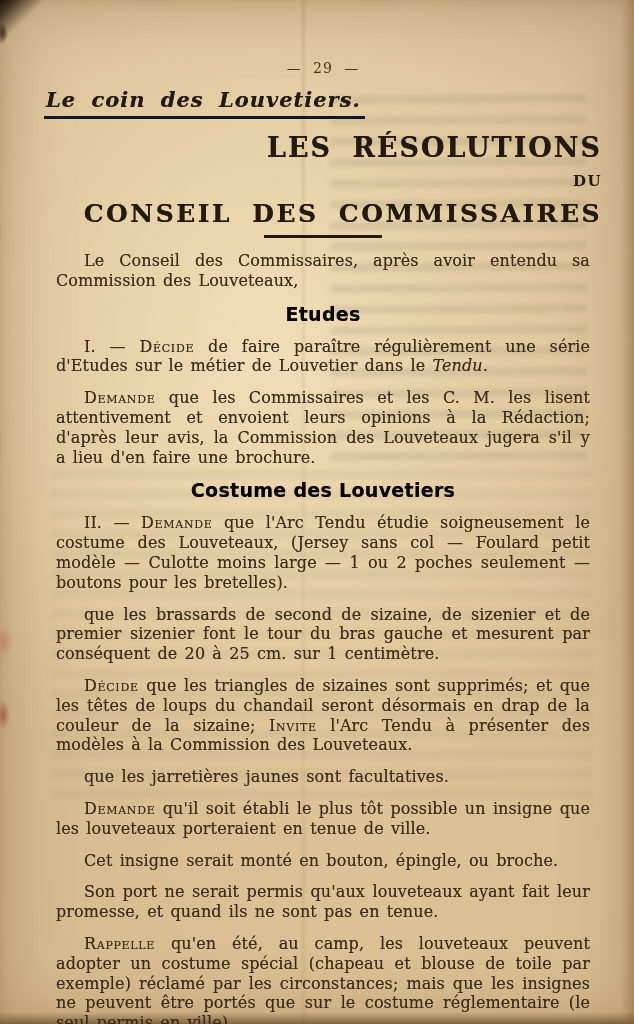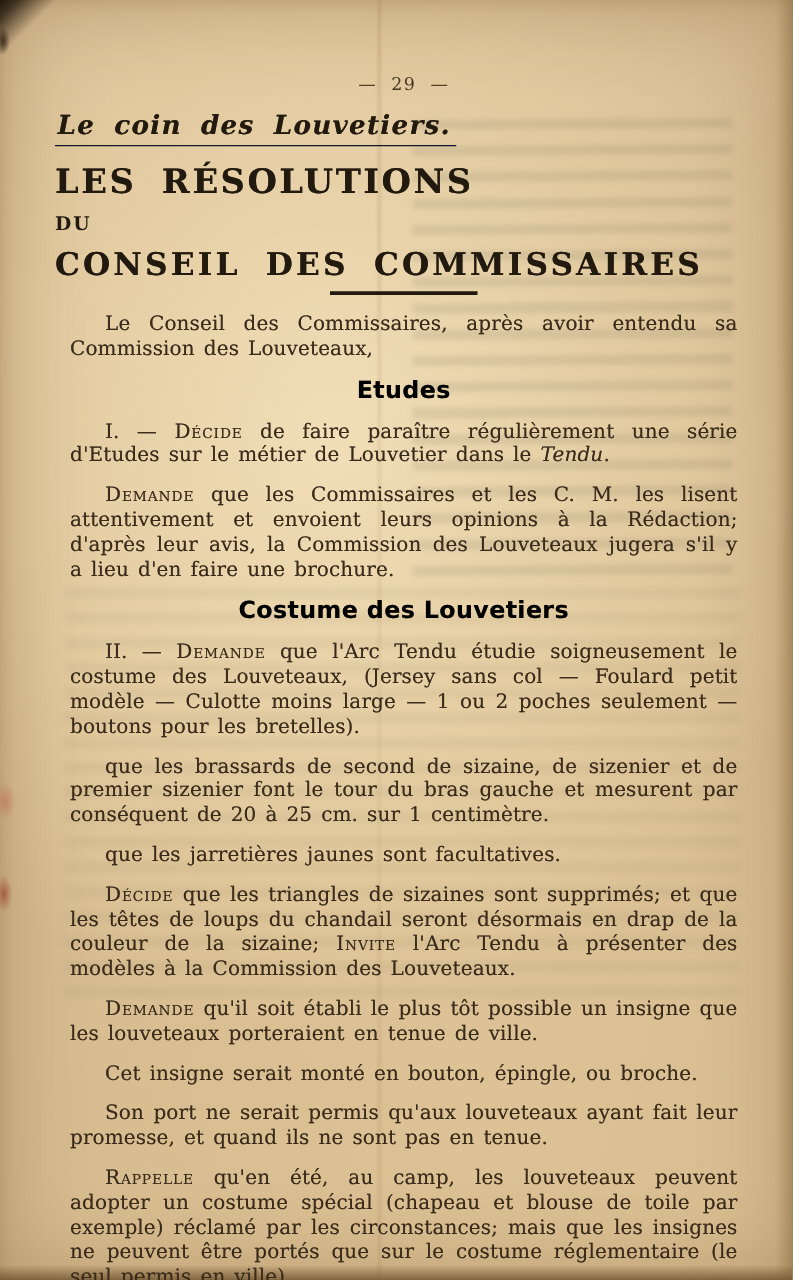--- a/index.html
+++ b/index.html
@@ -67,25 +67,25 @@
   .pagenum{
     text-align:center;font-size:14px;letter-spacing:1px;
     color:#46351f;word-spacing:6px;
   }
   .kicker-row{margin-top:11px;}
   .kicker{
     display:inline-block;
     font-size:21px;font-weight:bold;font-style:italic;
     letter-spacing:1px;word-spacing:7px;
     color:#221a0e;
-    border-bottom:1px solid #0f172a;
+    border-bottom:3px solid #0f172a;
     padding:0 4px 4px 2px;
     text-shadow:0 0 .4px rgba(34,26,14,.7);
   }
-  .title-block{text-align:left;margin-top:13px;color:#221a0e;}
+  .title-block{text-align:right;margin-top:13px;color:#221a0e;}
   .title-main{
     font-size:27px;font-weight:bold;letter-spacing:2px;word-spacing:9px;
     text-shadow:0 0 .5px rgba(34,26,14,.8);
   }
   .title-du{font-size:15px;font-weight:bold;letter-spacing:1.5px;margin-top:9px;}
   .title-main2{
     font-size:25px;font-weight:bold;letter-spacing:2.5px;word-spacing:9px;margin-top:9px;
     text-shadow:0 0 .5px rgba(34,26,14,.8);
   }
   .title-rule{width:118px;height:3px;background:#221a0e;margin:7px auto 0;}
@@ -138,21 +138,21 @@
     </div>
 
     <div class="body-blocks">
         <p class="para"><span>Le Conseil des Commissaires, après avoir entendu sa Commission des Louveteaux,</span></p>
         <h3 class="section-heading">Etudes</h3>
         <p class="para"><span>I. — </span><span class="sc">Décide</span><span> de faire paraître régulièrement une série d'Etudes sur le métier de Louvetier dans le </span><span class="it">Tendu</span><span>.</span></p>
         <p class="para"><span class="sc">Demande</span><span> que les Commissaires et les C. M. les lisent attentivement et envoient leurs opinions à la Rédaction; d'après leur avis, la Commission des Louveteaux jugera s'il y a lieu d'en faire une brochure.</span></p>
         <h3 class="section-heading">Costume des Louvetiers</h3>
         <p class="para"><span>II. — </span><span class="sc">Demande</span><span> que l'Arc Tendu étudie soigneusement le costume des Louveteaux, (Jersey sans col — Foulard petit modèle — Culotte moins large — 1 ou 2 poches seulement — boutons pour les bretelles).</span></p>
         <p class="para"><span>que les brassards de second de sizaine, de sizenier et de premier sizenier font le tour du bras gauche et mesurent par conséquent de 20 à 25 cm. sur 1 centimètre.</span></p>
+        <p class="para"><span class="sc">Décide</span><span> que les triangles de sizaines sont supprimés; et que les têtes de loups du chandail seront désormais en drap de la couleur de la sizaine; </span><span class="sc">Invite</span><span> l'Arc Tendu à présenter des modèles à la Commission des Louveteaux.</span></p>
         <p class="para"><span>que les jarretières jaunes sont facultatives.</span></p>
-        <p class="para"><span class="sc">Décide</span><span> que les triangles de sizaines sont supprimés; et que les têtes de loups du chandail seront désormais en drap de la couleur de la sizaine; </span><span class="sc">Invite</span><span> l'Arc Tendu à présenter des modèles à la Commission des Louveteaux.</span></p>
         <p class="para"><span class="sc">Demande</span><span> qu'il soit établi le plus tôt possible un insigne que les louveteaux porteraient en tenue de ville.</span></p>
         <p class="para"><span>Cet insigne serait monté en bouton, épingle, ou broche.</span></p>
         <p class="para"><span>Son port ne serait permis qu'aux louveteaux ayant fait leur promesse, et quand ils ne sont pas en tenue.</span></p>
         <p class="para"><span class="sc">Rappelle</span><span> qu'en été, au camp, les louveteaux peuvent adopter un costume spécial (chapeau et blouse de toile par exemple) réclamé par les circonstances; mais que les insignes ne peuvent être portés que sur le costume réglementaire (le seul permis en ville).</span></p>
       </div>
   </div>
 </div>
 
 </body></html>

